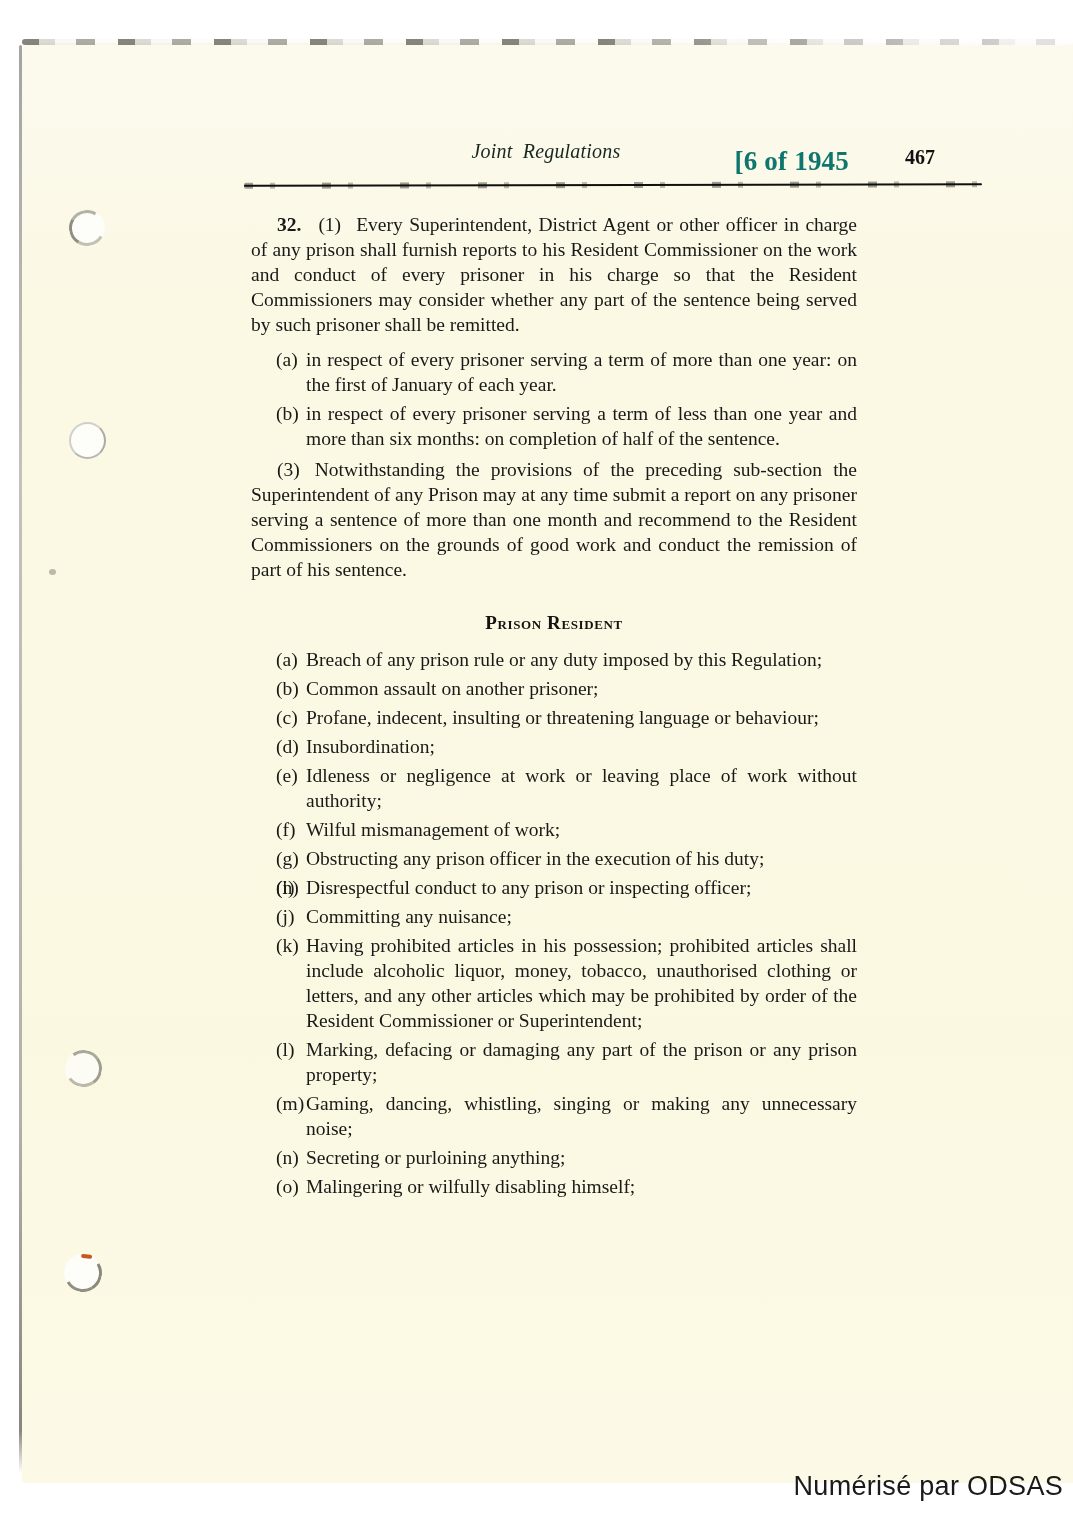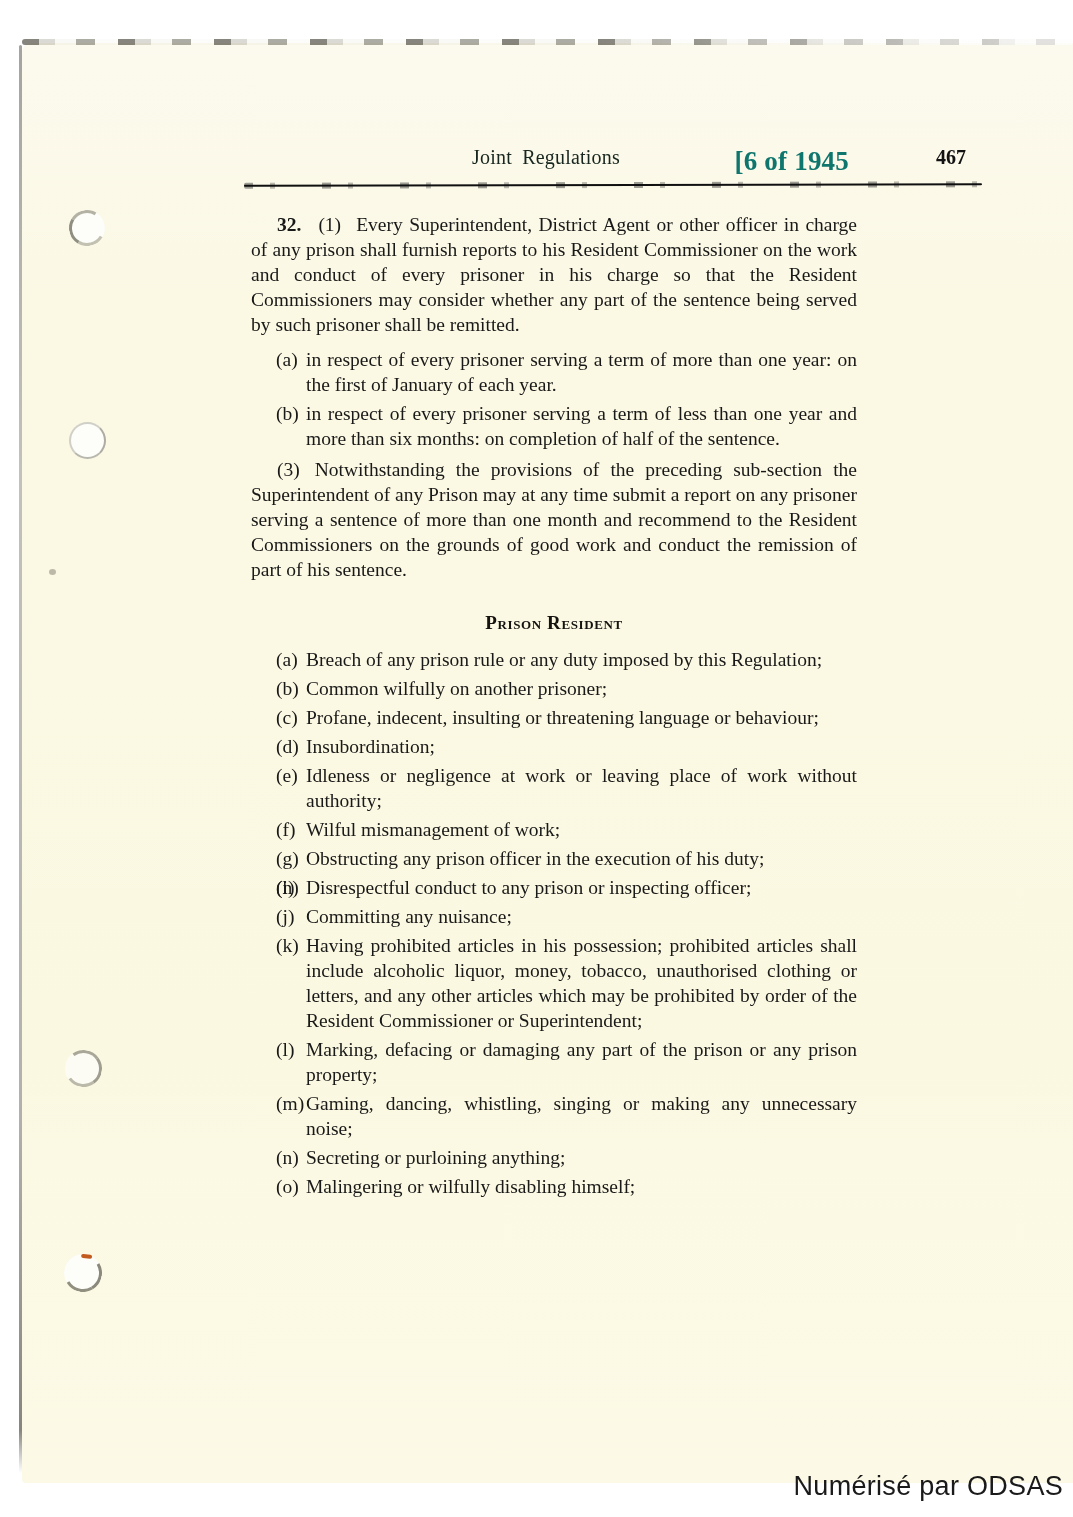--- a/index.html
+++ b/index.html
@@ -54,30 +54,30 @@
   .hole-4 .speck{
     position:absolute;left:10px;top:-3px;width:11px;height:4px;border-radius:2px;
     background:#c35a1e;transform:rotate(-8deg);
   }
   .margin-speck{
     position:absolute;left:49px;top:569px;width:7px;height:6px;border-radius:50%;
     background:rgba(110,108,96,.45);z-index:4;
   }
   
   .running-title{
-    position:absolute;left:243px;top:146px;width:606px;z-index:5;
-    text-align:center;font-size:20px;color:#17261f;
+    position:absolute;left:243px;top:140px;width:606px;z-index:5;
+    text-align:center;font-style:italic;font-size:20px;color:#17261f;
     word-spacing:5px;letter-spacing:.2px;
   }
   .citation{
     position:absolute;left:243px;top:146px;width:606px;z-index:5;
     text-align:right;font-weight:bold;font-size:27px;color:#0f766e;letter-spacing:.2px;
   }
   .page-number{
-    position:absolute;left:936px;top:146px;width:60px;z-index:5;
+    position:absolute;left:905px;top:146px;width:60px;z-index:5;
     font-weight:bold;font-size:20px;color:#121212;
   }
   .header-rule{
     position:absolute;left:244px;top:184px;width:738px;height:2px;z-index:5;
     background:#101010;transform:rotate(-0.12deg);border-radius:1px;
   }
   .header-rule::after{
     content:"";position:absolute;left:0;top:-2px;height:6px;width:100%;
     background:repeating-linear-gradient(90deg,
       rgba(10,10,10,.85) 0 9px, rgba(10,10,10,0) 9px 26px,
@@ -127,21 +127,21 @@
 <div class="page-number">467</div>
 <div class="header-rule"></div>
 
 <div class="content">
     <p class="para"><span class="pnum">32.</span><span class="plabel">(1)</span><span>Every Superintendent, District Agent or other officer in charge of any prison shall furnish reports to his Resident Commissioner on the work and conduct of every prisoner in his charge so that the Resident Commissioners may consider whether any part of the sentence being served by such prisoner shall be remitted.</span></p>
     <div class="item"><span class="ilabel">(a)</span><span>in respect of every prisoner serving a term of more than one year: on the first of January of each year.</span></div>
     <div class="item"><span class="ilabel">(b)</span><span>in respect of every prisoner serving a term of less than one year and more than six months: on completion of half of the sentence.</span></div>
     <p class="para"><span class="plabel">(3)</span><span>Notwithstanding the provisions of the preceding sub-section the Superintendent of any Prison may at any time submit a report on any prisoner serving a sentence of more than one month and recommend to the Resident Commissioners on the grounds of good work and conduct the remission of part of his sentence.</span></p>
     <div class="heading">Prison Resident</div>
     <div class="item"><span class="ilabel">(a)</span><span>Breach of any prison rule or any duty imposed by this Regulation;</span></div>
-    <div class="item"><span class="ilabel">(b)</span><span>Common wilfully on another prisoner;</span></div>
+    <div class="item"><span class="ilabel">(b)</span><span>Common assault on another prisoner;</span></div>
     <div class="item"><span class="ilabel">(c)</span><span>Profane, indecent, insulting or threatening language or behaviour;</span></div>
     <div class="item"><span class="ilabel">(d)</span><span>Insubordination;</span></div>
     <div class="item"><span class="ilabel">(e)</span><span>Idleness or negligence at work or leaving place of work without authority;</span></div>
     <div class="item"><span class="ilabel">(f)</span><span>Wilful mismanagement of work;</span></div>
     <div class="item"><span class="ilabel">(g)</span><span>Obstructing any prison officer in the execution of his duty;</span></div>
     <div class="item"><span class="ilabel">(h)</span></div>
     <div class="item"><span class="ilabel">(i)</span><span>Disrespectful conduct to any prison or inspecting officer;</span></div>
     <div class="item"><span class="ilabel">(j)</span><span>Committing any nuisance;</span></div>
     <div class="item"><span class="ilabel">(k)</span><span>Having prohibited articles in his possession; prohibited articles shall include alcoholic liquor, money, tobacco, unauthorised clothing or letters, and any other articles which may be prohibited by order of the Resident Commissioner or Superintendent;</span></div>
     <div class="item"><span class="ilabel">(l)</span><span>Marking, defacing or damaging any part of the prison or any prison property;</span></div>

